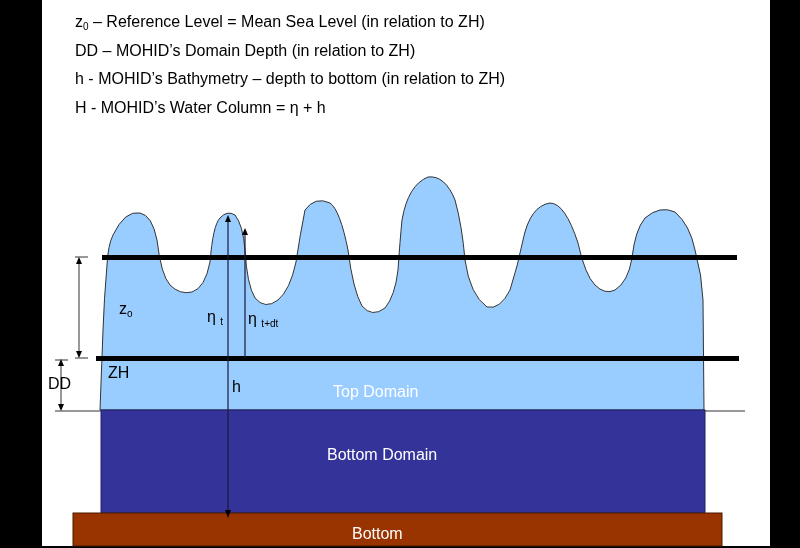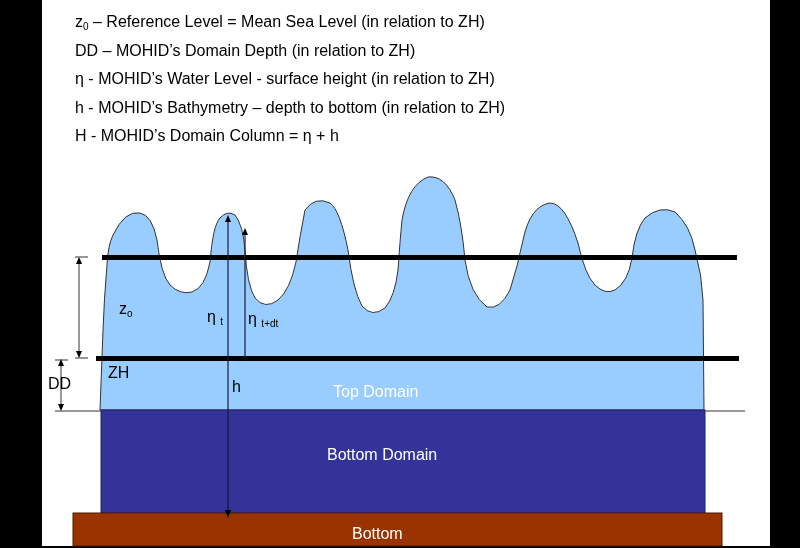--- a/index.html
+++ b/index.html
@@ -49,23 +49,22 @@
   <polygon points="228,215 225,222 231,222" fill="#000"></polygon>
   <polygon points="228,518 225,510 231,510" fill="#000"></polygon>
 
   <line x1="245" y1="235" x2="245" y2="358" stroke="#1a1a3a" stroke-width="1.2"></line>
   <polygon points="245,228 242,235 248,235" fill="#000"></polygon>
 </svg>
 
 <div class="legend">
   <div><span>z</span><sub>0</sub><span> – Reference Level = Mean Sea Level (in relation to ZH)</span></div>
   <div><span>DD</span><span> – MOHID’s Domain Depth (in relation to ZH)</span></div>
-  <div><span>η</span><span> - MOHID’s Water Level - surface height (in relation to ZH)</span></div>
   <div><span>h</span><span> - MOHID’s Bathymetry – depth to bottom (in relation to ZH)</span></div>
-  <div><span>H</span><span> - MOHID’s Domain Column = η + h</span></div>
+  <div><span>H</span><span> - MOHID’s Water Column = η + h</span></div>
 </div>
 
 <div class="lbl" style="left:80px; top:300px;padding-left:39px;"><span>z</span><sub>o</sub></div>
 <div class="lbl" style="left:48px; top:375px;">DD</div>
 <div class="lbl" style="left:108px; top:364px;">ZH</div>
 <div class="lbl" style="left:207px; top:308px;"><span>η</span> <sub>t</sub></div>
 <div class="lbl" style="left:248px; top:310px;"><span>η</span> <sub>t+dt</sub></div>
 <div class="lbl" style="left:232px; top:378px;">h</div>
 <div class="lbl lbl-white" style="left:333px; top:383px;">Top Domain</div>
 <div class="lbl lbl-white" style="left:327px; top:446px;">Bottom Domain</div>

